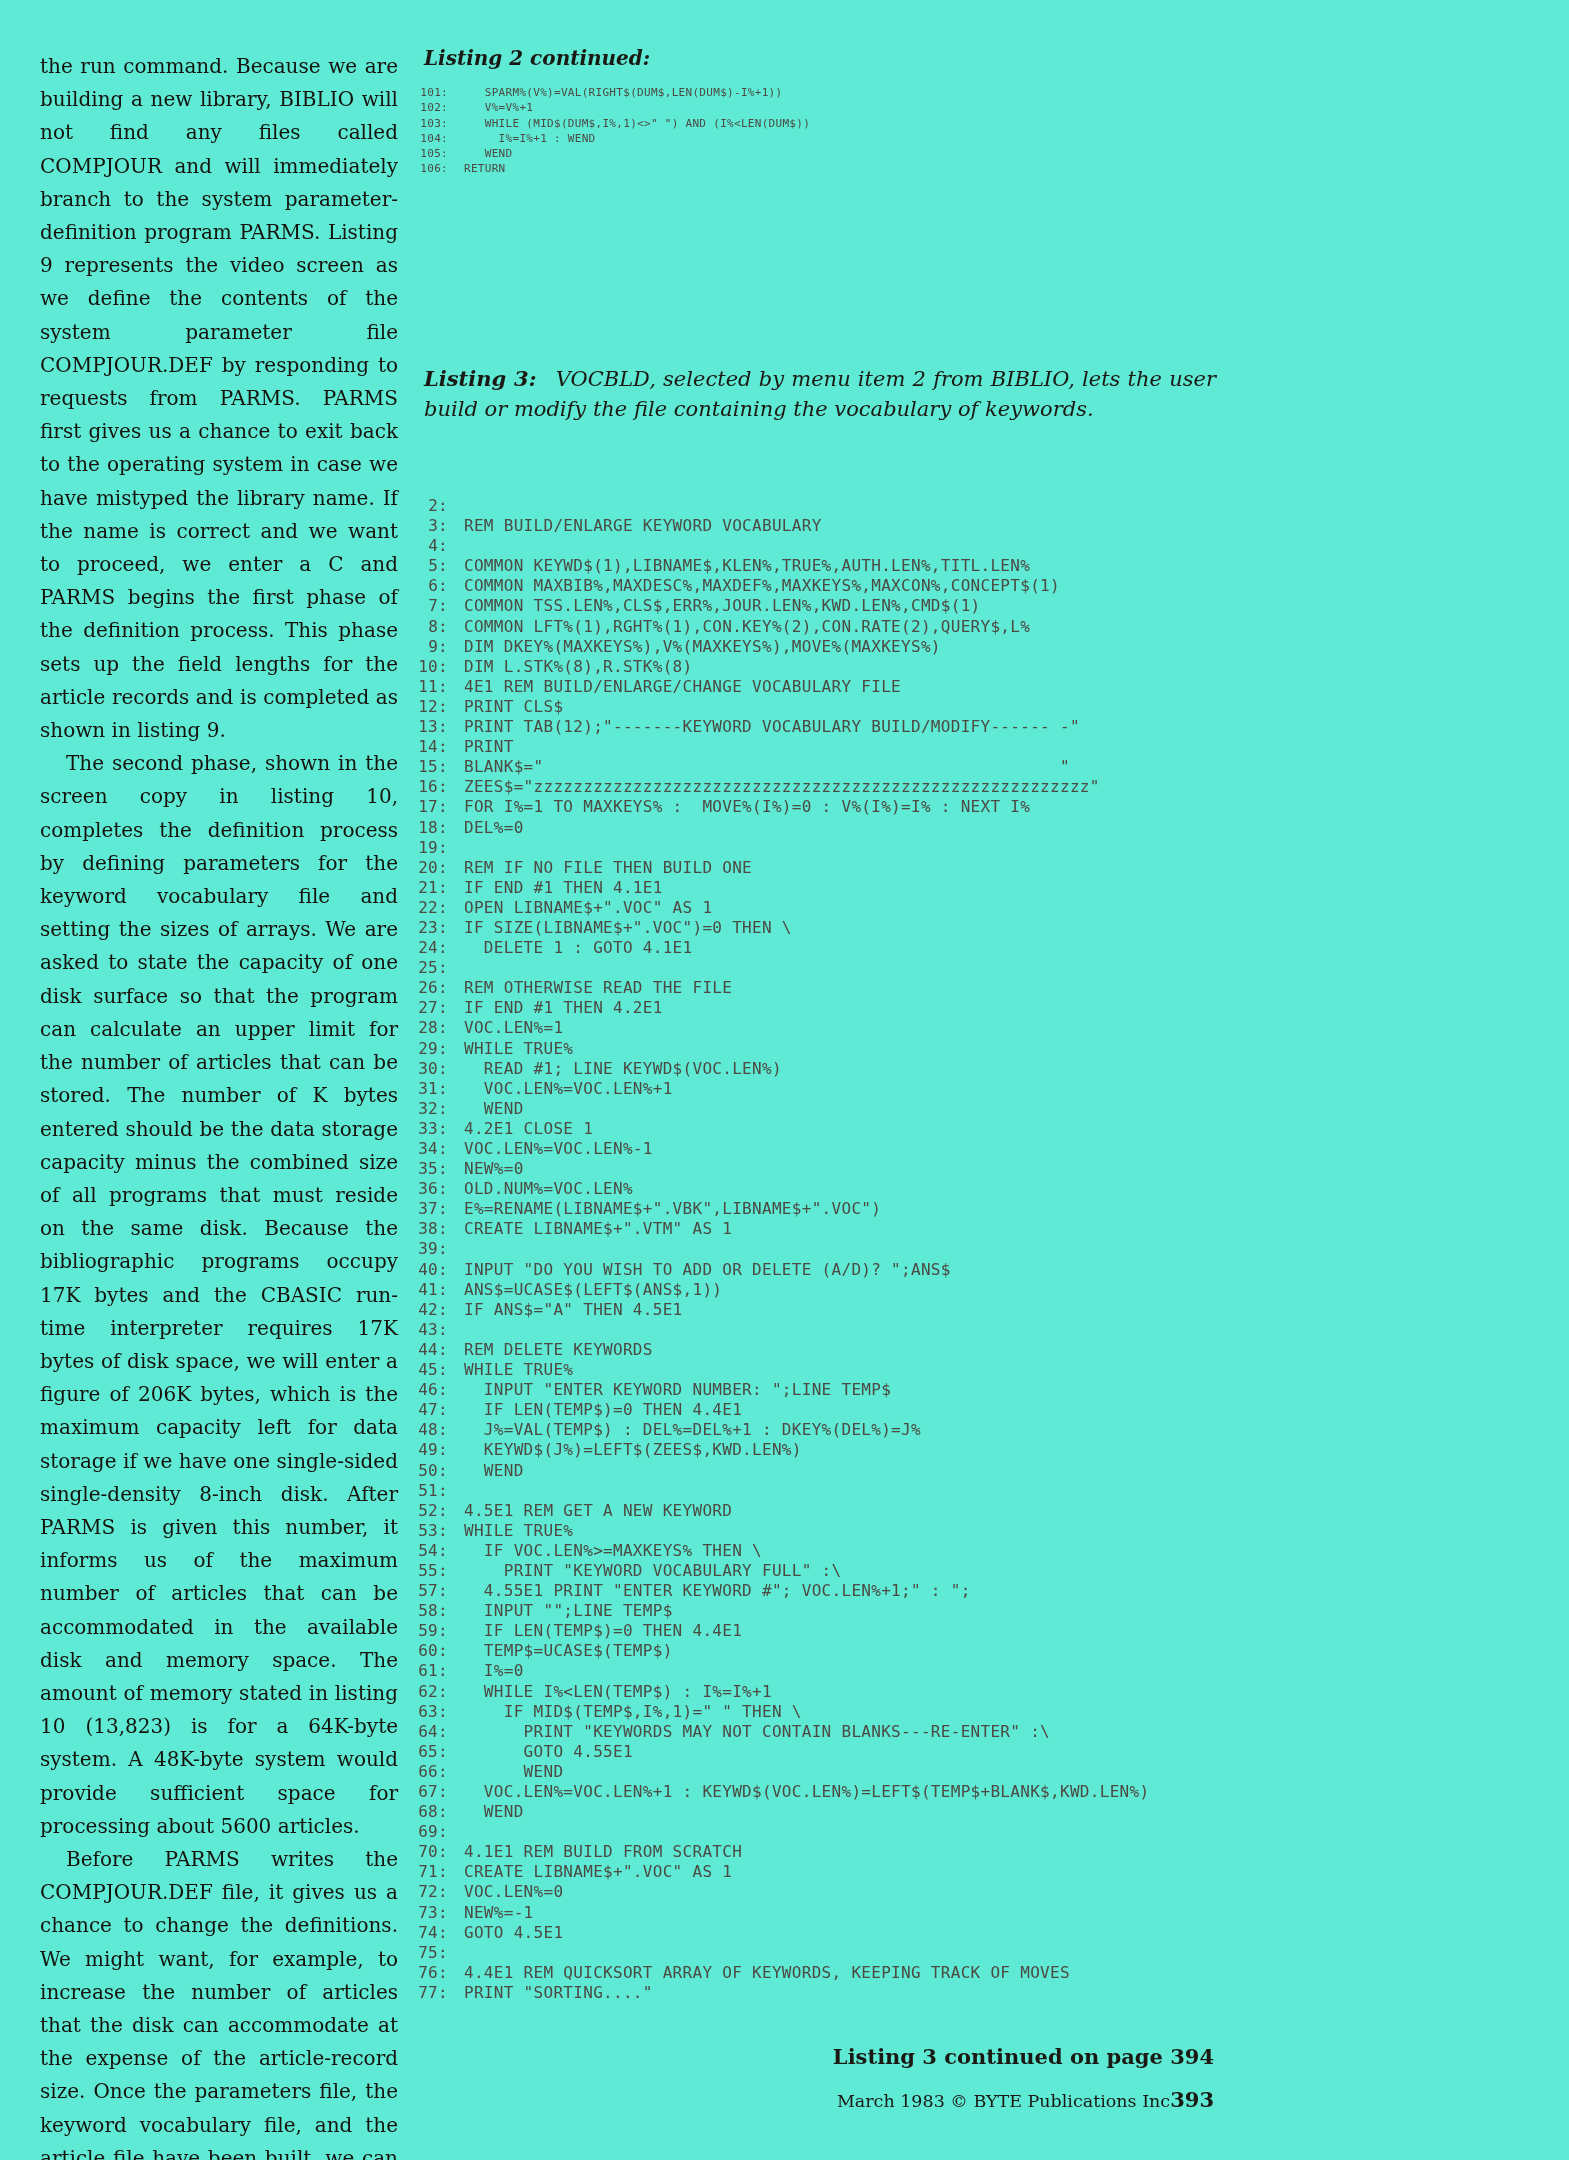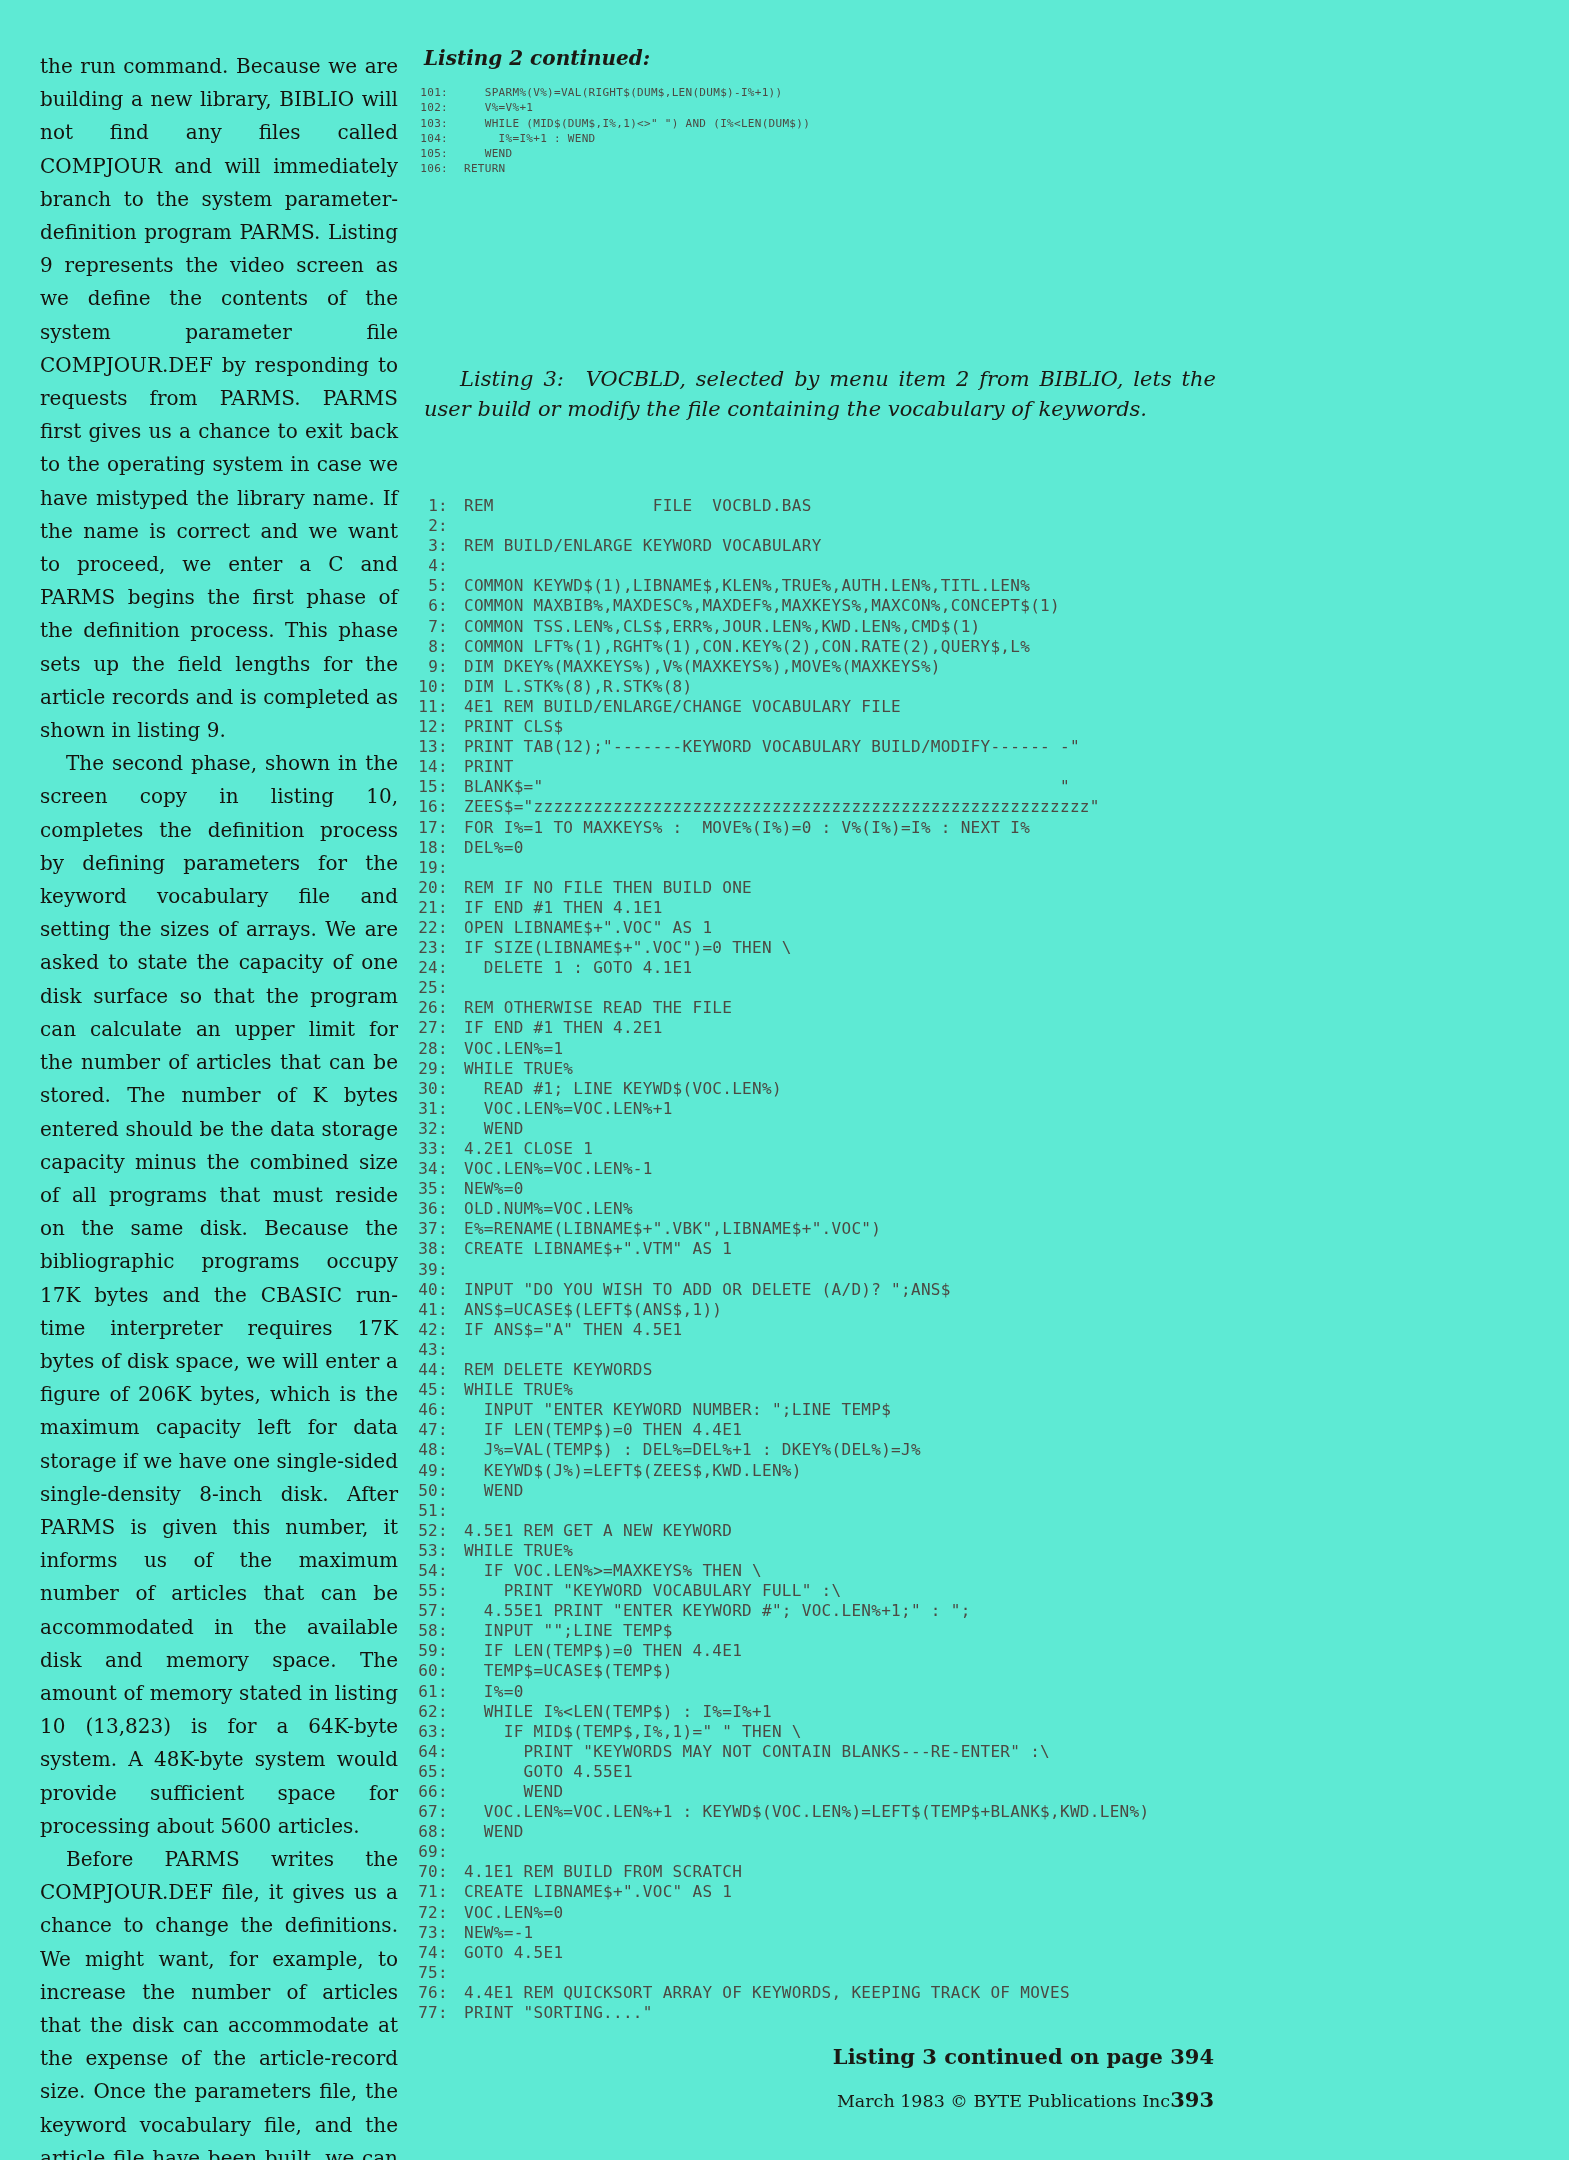--- a/index.html
+++ b/index.html
@@ -57,21 +57,21 @@
   .l3-caption {
     position: absolute;
     left: 424px;
     top: 364px;
     width: 792px;
     font-size: 21px;
     line-height: 30px;
     text-align: justify;
     color: #1b1913;
   }
-  .l3-label { font-weight: 400; font-style: italic; padding-right: 12px; margin-left: 36px; }
+  .l3-label { font-weight: 700; font-style: italic; padding-right: 12px; }
   .l3-text { font-style: italic; }
   
   .footer-continued {
     position: absolute;
     left: 424px;
     top: 2044px;
     width: 790px;
     text-align: right;
     font-weight: 700;
     font-size: 21px;
@@ -124,21 +124,20 @@
       <div class="code-line"><span class="ln">106:</span><span class="lc">RETURN</span></div>
     </div>
 
   <div class="l3-caption">
     <span class="l3-label">Listing 3:</span>
     <span class="l3-text">VOCBLD, selected by menu item 2 from BIBLIO, lets the user build or modify the file containing the vocabulary of keywords.</span>
   </div>
 
   <div class="code l3-code">
 
-      <div class="code-line"><span class="ln">1:</span><span class="lc">REM                FILE  VOCBLD.BAS</span></div>
 
       <div class="code-line"><span class="ln">2:</span><span class="lc"></span></div>
 
       <div class="code-line"><span class="ln">3:</span><span class="lc">REM BUILD/ENLARGE KEYWORD VOCABULARY</span></div>
 
       <div class="code-line"><span class="ln">4:</span><span class="lc"></span></div>
 
       <div class="code-line"><span class="ln">5:</span><span class="lc">COMMON KEYWD$(1),LIBNAME$,KLEN%,TRUE%,AUTH.LEN%,TITL.LEN%</span></div>
 
       <div class="code-line"><span class="ln">6:</span><span class="lc">COMMON MAXBIB%,MAXDESC%,MAXDEF%,MAXKEYS%,MAXCON%,CONCEPT$(1)</span></div>

